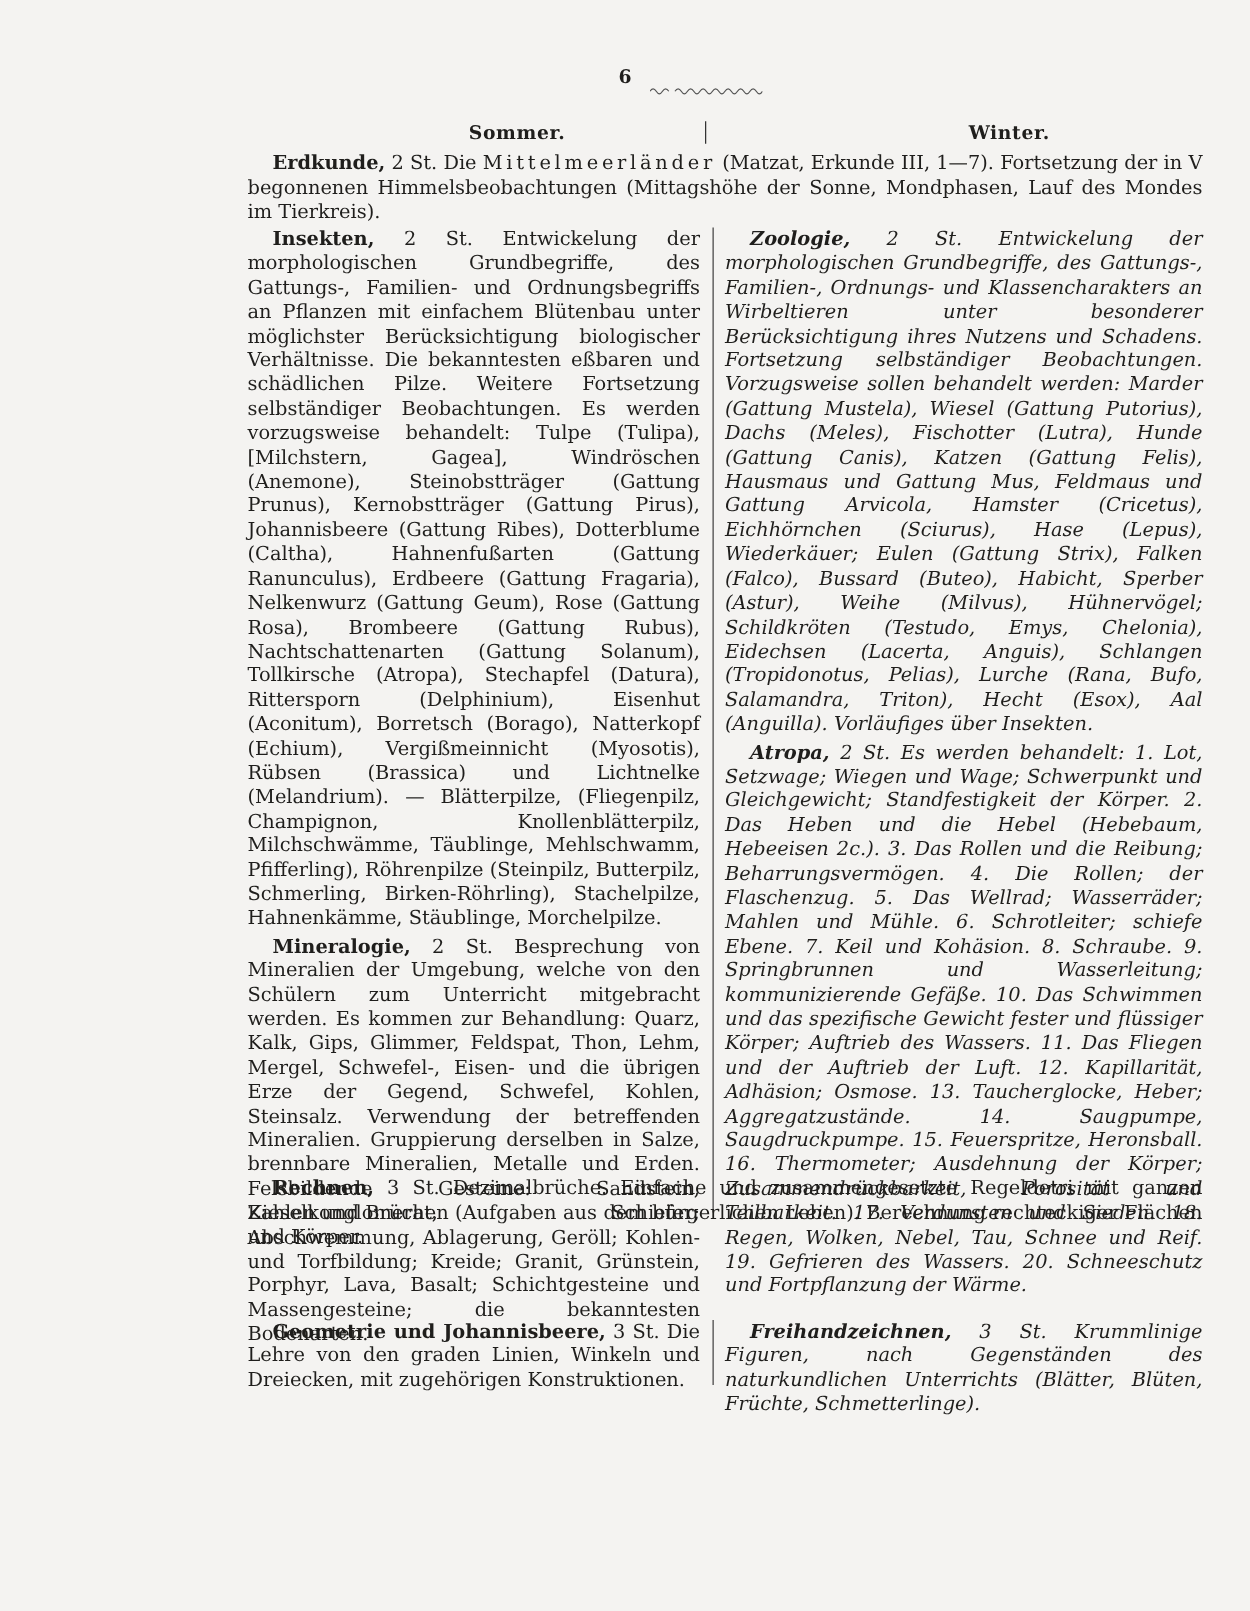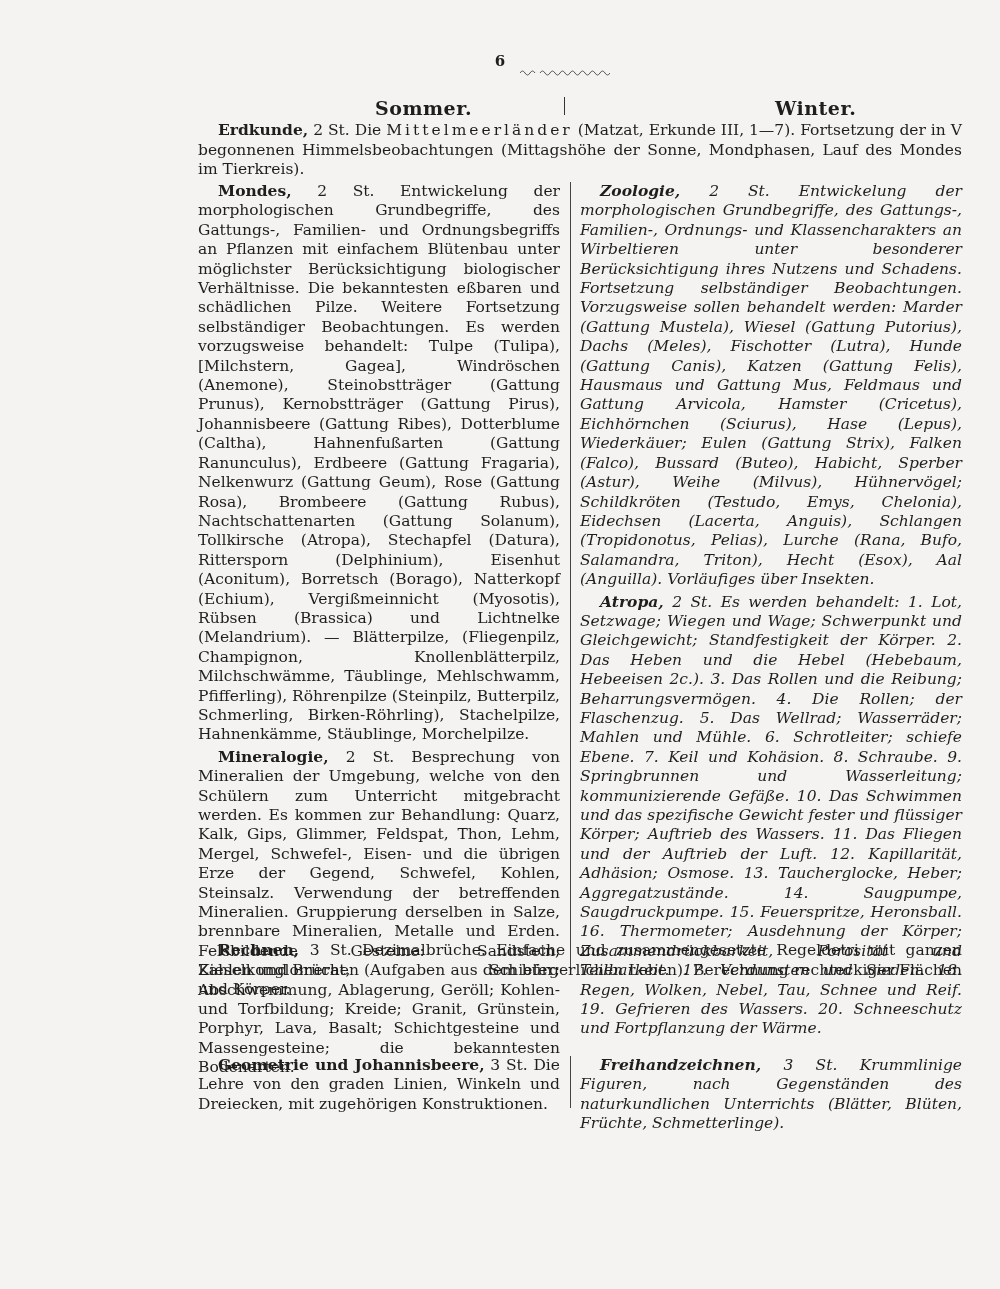--- a/index.html
+++ b/index.html
@@ -14,21 +14,21 @@
   .page-number {
     position: absolute; top: 52px; left: 0; width: 1000px;
     text-align: center; font-size: 15px; font-weight: bold;
   }
   .ornament {
     position: absolute; top: 68px; left: 520px; width: 90px; height: 10px;
   }
   .season-row {
     position: absolute; top: 97px; left: 200px; width: 760px; height: 22px;
   }
-  .season { position: absolute; font-size: 19px; font-weight: bold; letter-spacing: 0.5px; }
+  .season { position: absolute; font-size: 15px; font-weight: bold; letter-spacing: 0.5px; }
   .season.summer { left: 175px; }
   .season.winter { left: 575px; }
   .season-sep { position: absolute; left: 364px; top: 0; width: 1px; height: 18px; background: #333; }
 
   .fullwidth {
     position: absolute; left: 198px; width: 764px;
     font-size: 15.5px; line-height: 19.5px; text-align: justify;
   }
   .col {
     position: absolute; width: 362px;
@@ -64,21 +64,21 @@
     <span>Die</span>
     <span class="spaced">Mittelmeerländer</span>
     <span>(Matzat, Erkunde III, 1—7). Fortsetzung der in V begonnenen Himmelsbeobachtungen (Mittagshöhe der Sonne, Mondphasen, Lauf des Mondes im Tierkreis).</span>
   </p>
 </div>
 
 <div class="col-divider" style="left:570px; top:182px; height:788px;"></div>
 
 <div class="col left" style="top:181px;">
   <p class="para">
-    <span class="subj">Mondes,</span>
+    <span class="subj">Insekten,</span>
     <span>2 St.</span>
     <span>Entwickelung der morphologischen Grundbegriffe, des Gattungs-, Familien- und Ordnungsbegriffs an Pflanzen mit einfachem Blütenbau unter möglichster Berücksichtigung biologischer Verhältnisse. Die bekanntesten eßbaren und schädlichen Pilze. Weitere Fortsetzung selbständiger Beobachtungen. Es werden vorzugsweise behandelt: Tulpe (Tulipa), [Milchstern, Gagea], Windröschen (Anemone), Steinobstträger (Gattung Prunus), Kernobstträger (Gattung Pirus), Johannisbeere (Gattung Ribes), Dotterblume (Caltha), Hahnenfußarten (Gattung Ranunculus), Erdbeere (Gattung Fragaria), Nelkenwurz (Gattung Geum), Rose (Gattung Rosa), Brombeere (Gattung Rubus), Nachtschattenarten (Gattung Solanum), Tollkirsche (Atropa), Stechapfel (Datura), Rittersporn (Delphinium), Eisenhut (Aconitum), Borretsch (Borago), Natterkopf (Echium), Vergißmeinnicht (Myosotis), Rübsen (Brassica) und Lichtnelke (Melandrium). — Blätterpilze, (Fliegenpilz, Champignon, Knollenblätterpilz, Milchschwämme, Täublinge, Mehlschwamm, Pfifferling), Röhrenpilze (Steinpilz, Butterpilz, Schmerling, Birken-Röhrling), Stachelpilze, Hahnenkämme, Stäublinge, Morchelpilze.</span>
   </p>
   <p class="para">
     <span class="subj">Mineralogie,</span>
     <span>2 St.</span>
     <span>Besprechung von Mineralien der Umgebung, welche von den Schülern zum Unterricht mitgebracht werden. Es kommen zur Behandlung: Quarz, Kalk, Gips, Glimmer, Feldspat, Thon, Lehm, Mergel, Schwefel-, Eisen- und die übrigen Erze der Gegend, Schwefel, Kohlen, Steinsalz. Verwendung der betreffenden Mineralien. Gruppierung derselben in Salze, brennbare Mineralien, Metalle und Erden. Felsbildende Gesteine: Sandstein, Kieselkonglomerat, Schiefer; Abschwemmung, Ablagerung, Geröll; Kohlen- und Torfbildung; Kreide; Granit, Grünstein, Porphyr, Lava, Basalt; Schichtgesteine und Massengesteine; die bekanntesten Bodenarten.</span>
   </p>
 </div>
 

